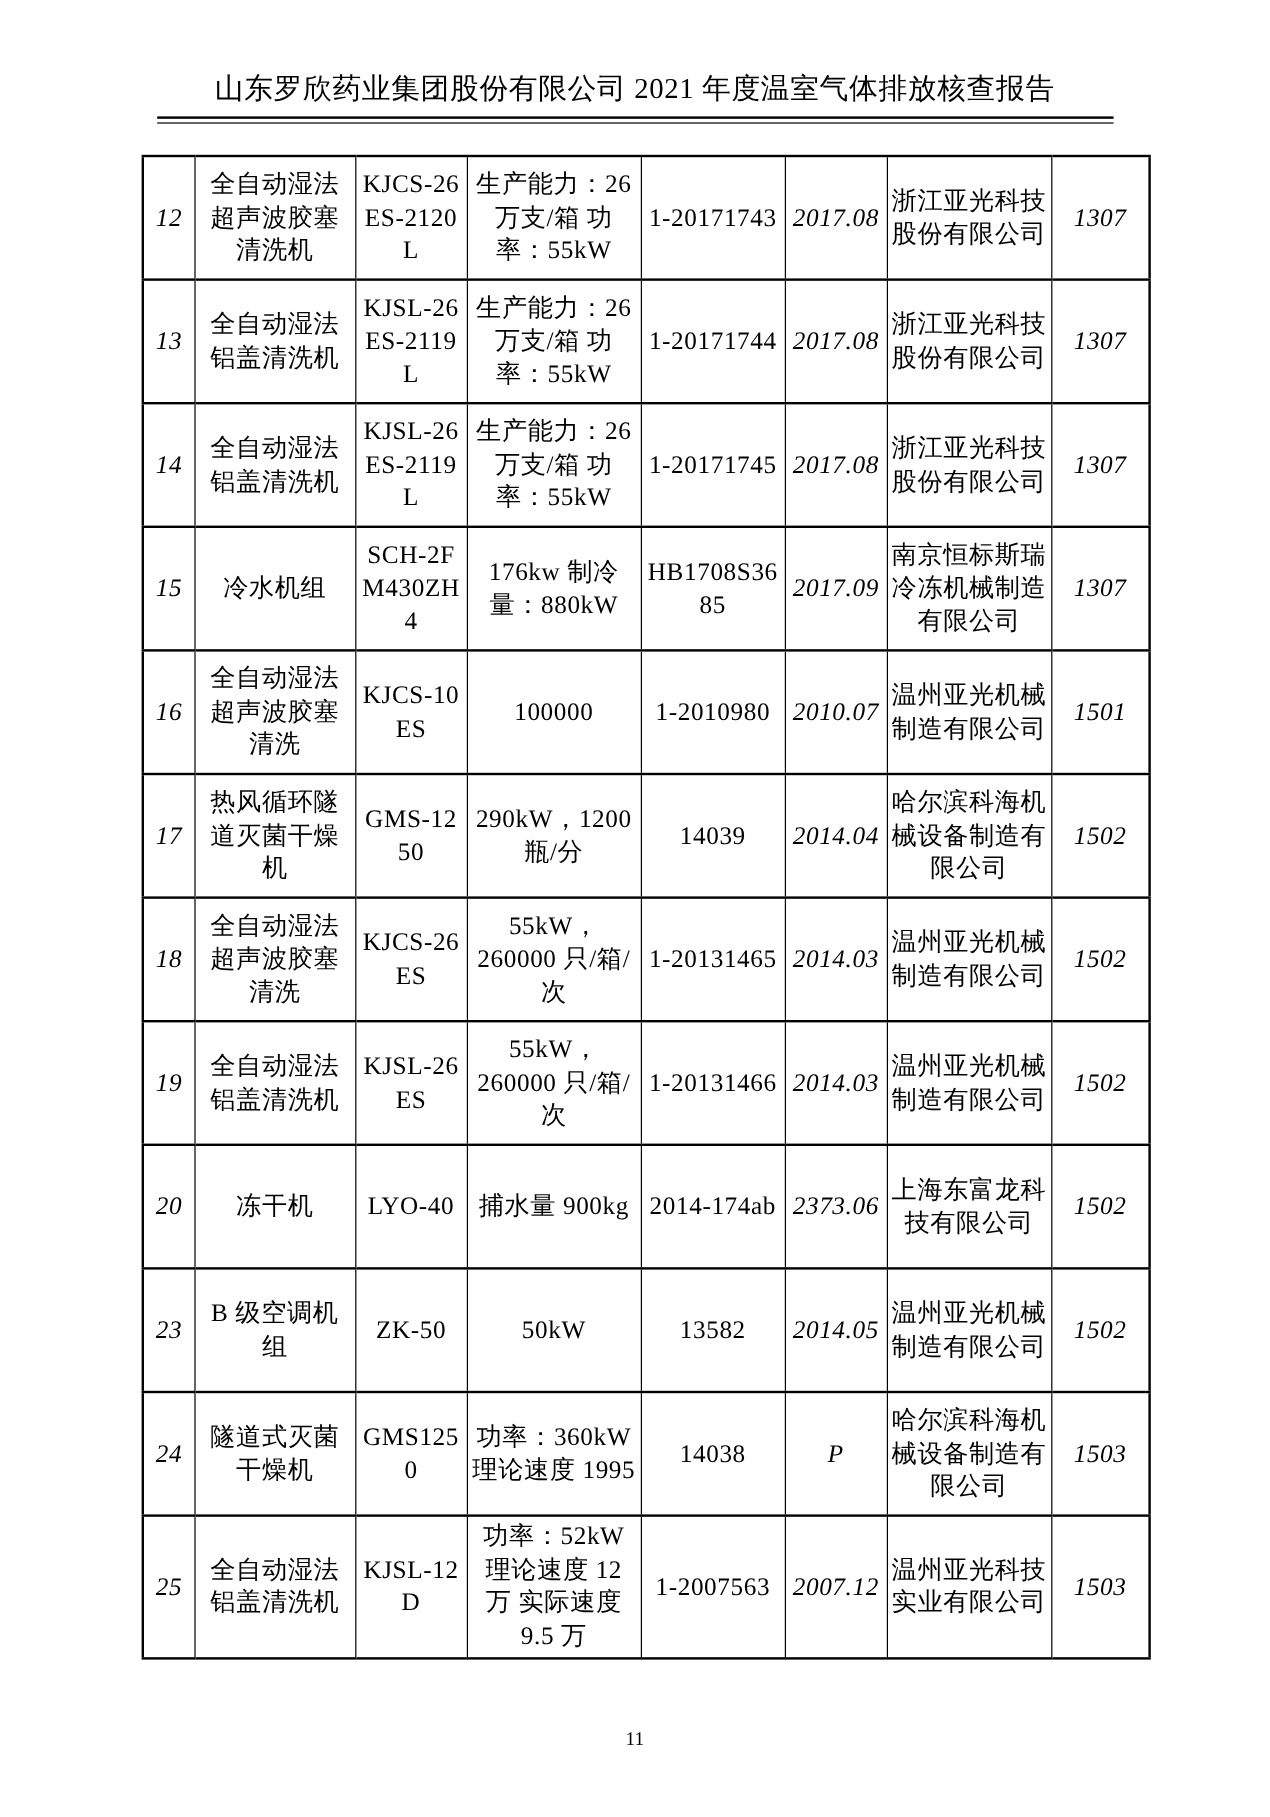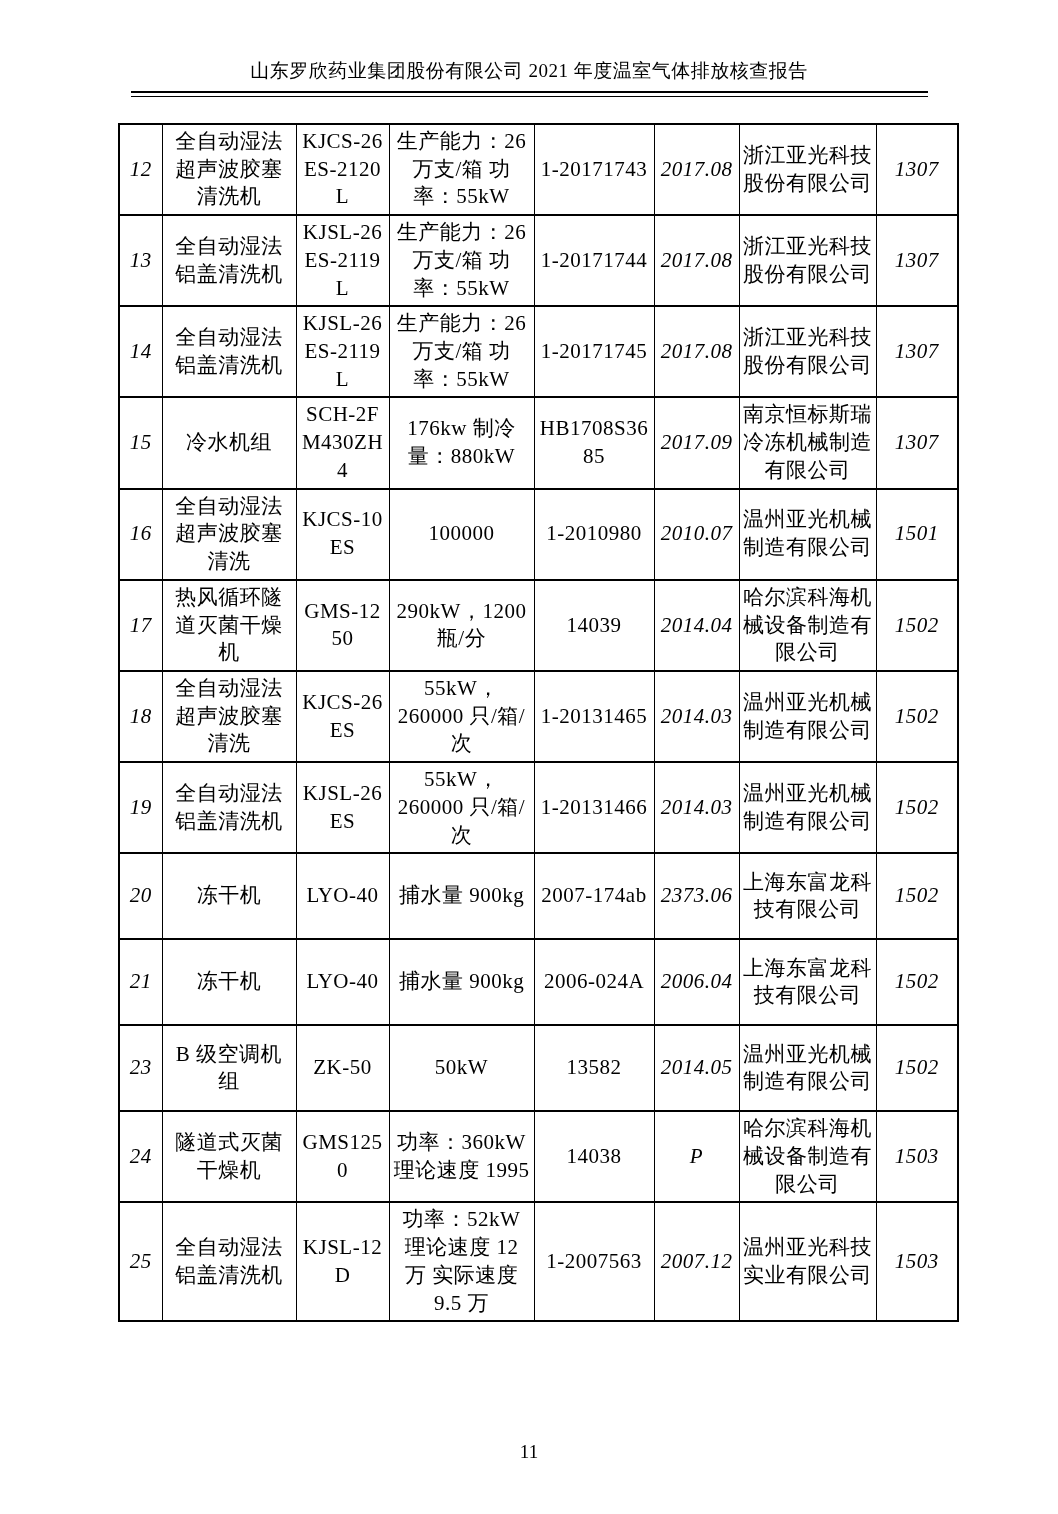--- a/index.html
+++ b/index.html
@@ -7,21 +7,21 @@
     position: relative;
     width: 1058px;
     height: 1514px;
     background: #ffffff;
     color: #000000;
     font-family: "Liberation Serif", "DejaVu Serif", serif;
     overflow: hidden;
   }
   .header { padding-top: 58px; text-align: center; }
   .doc-title {
-    font-size: 19px;
+    font-size: 24px;
     letter-spacing: 0.5px;
     white-space: nowrap;
   }
   .header-rule {
     margin: 7px auto 0 auto;
     width: 797px;
     height: 3px;
     border-top: 2px solid #000;
     border-bottom: 1px solid #000;
   }
@@ -37,30 +37,30 @@
     border: 1px solid #000;
     border-top-width: 2px;
     border-bottom-width: 2px;
     text-align: center;
     vertical-align: middle;
     padding: 3px 3px;
     line-height: 1.32;
     letter-spacing: 0.5px;
     overflow-wrap: break-word;
   }
-  table.equip tr { height: 86px; }
+  table.equip tr { height: 103px; }
   td.c-model, td.c-serial { word-break: break-all; letter-spacing: 0.3px; margin-left: 28px; }
   td.c-no, td.c-date, td.c-code { letter-spacing: 0.3px; font-style: italic; }
   .page-number {
     position: absolute;
     top: 1441px;
     left: 0;
     width: 100%;
     text-align: center;
-    font-size: 19px;
+    font-size: 16px;
   }
 </style>
 </head>
 <body>
 
 <div class="page">
 
   <div class="header">
     <div class="doc-title">山东罗欣药业集团股份有限公司 2021 年度温室气体排放核查报告</div>
     <div class="header-rule"></div>
@@ -156,32 +156,22 @@
       <td class="c-serial">1-20131466</td>
       <td class="c-date">2014.03</td>
       <td class="c-mfr">温州亚光机械制造有限公司</td>
       <td class="c-code">1502</td>
     </tr>
         <tr>
       <td class="c-no">20</td>
       <td class="c-name">冻干机</td>
       <td class="c-model">LYO-40</td>
       <td class="c-cap">捕水量 900kg</td>
-      <td class="c-serial">2007-174ab</td>
+      <td class="c-serial">2014-174ab</td>
       <td class="c-date">2373.06</td>
-      <td class="c-mfr">上海东富龙科技有限公司</td>
-      <td class="c-code">1502</td>
-    </tr>
-        <tr>
-      <td class="c-no">21</td>
-      <td class="c-name">冻干机</td>
-      <td class="c-model">LYO-40</td>
-      <td class="c-cap">捕水量 900kg</td>
-      <td class="c-serial">2006-024A</td>
-      <td class="c-date">2006.04</td>
       <td class="c-mfr">上海东富龙科技有限公司</td>
       <td class="c-code">1502</td>
     </tr>
         <tr>
       <td class="c-no">23</td>
       <td class="c-name">B 级空调机组</td>
       <td class="c-model">ZK-50</td>
       <td class="c-cap">50kW</td>
       <td class="c-serial">13582</td>
       <td class="c-date">2014.05</td>

